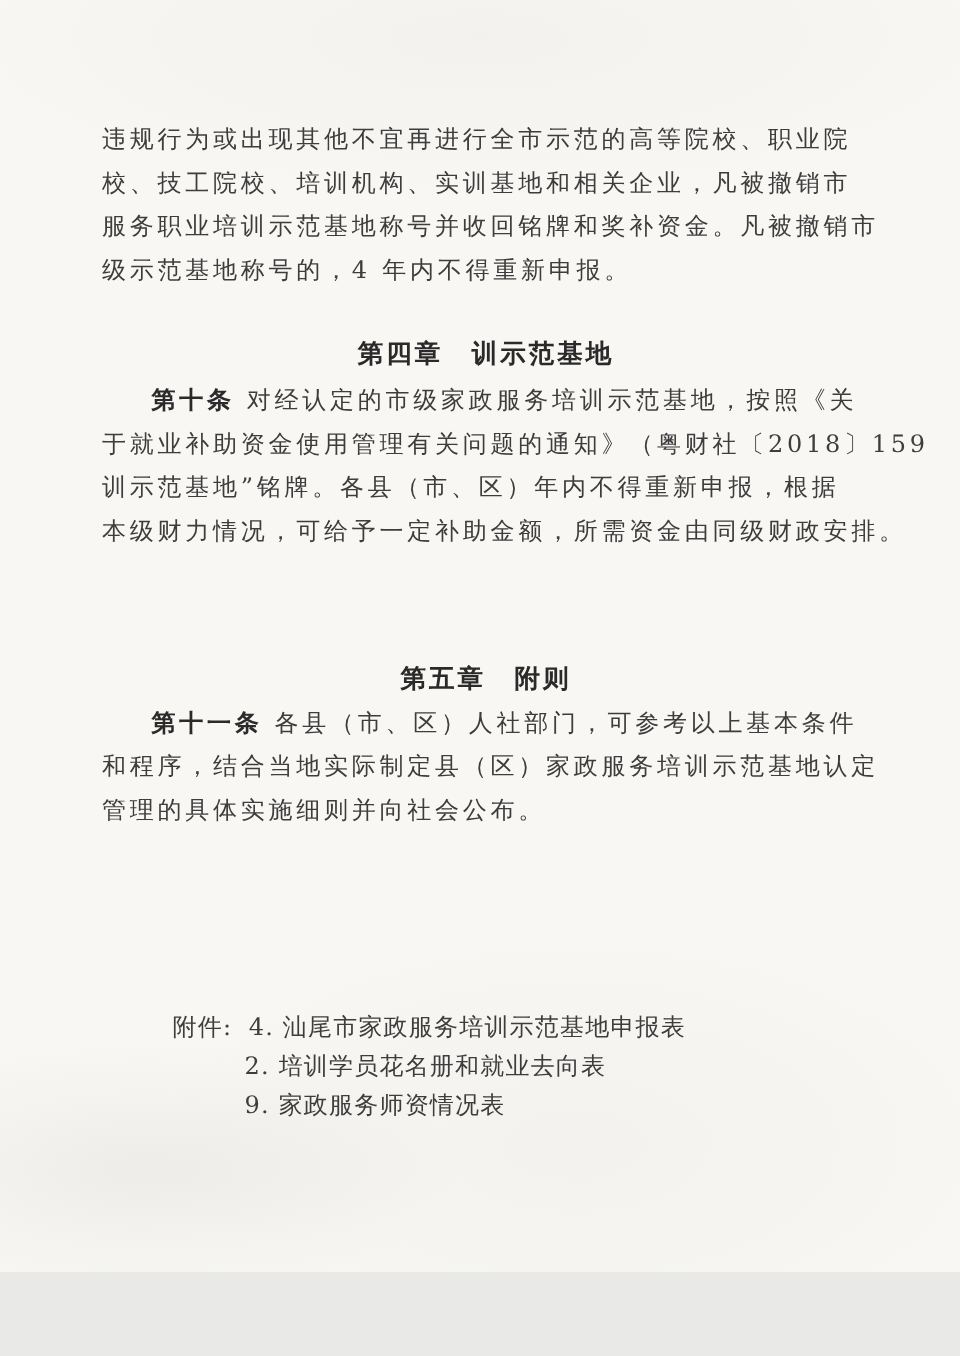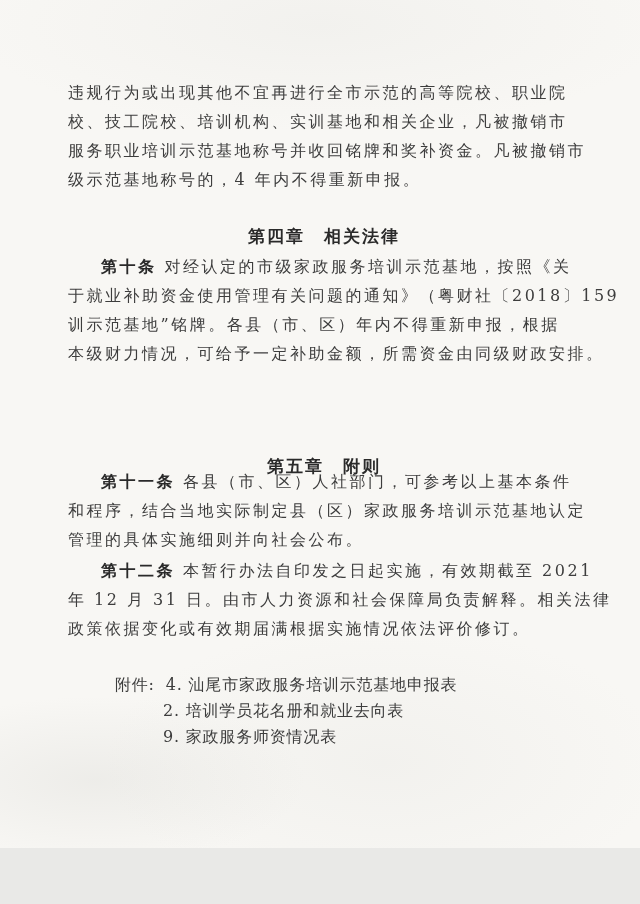--- a/index.html
+++ b/index.html
@@ -94,48 +94,41 @@
 
 <div class="page">
 
   <div class="block" style="top:78px;">
     <div class="line">违规行为或出现其他不宜再进行全市示范的高等院校、职业院</div>
     <div class="line">校、技工院校、培训机构、实训基地和相关企业，凡被撤销市</div>
     <div class="line">服务职业培训示范基地称号并收回铭牌和奖补资金。凡被撤销市</div>
     <div class="line">级示范基地称号的，4 年内不得重新申报。</div>
   </div>
 
-  <div class="heading" style="top:224px;">第四章　相关法律</div>
+  <div class="heading" style="top:224px;">第四章　训示范基地</div>
 
   <div class="block" style="top:252px;">
     <div class="line indent">
       <span class="term">第十条</span><span>对经认定的市级家政服务培训示范基地，按照《关</span>
     </div>
     <div class="line">于就业补助资金使用管理有关问题的通知》（粤财社〔2018〕159</div>
     <div class="line">训示范基地”铭牌。各县（市、区）年内不得重新申报，根据</div>
     <div class="line">本级财力情况，可给予一定补助金额，所需资金由同级财政安排。</div>
   </div>
 
-  <div class="heading" style="top:454px;">第五章　附则</div>
+  <div class="heading" style="top:441px;font-family:Liberation Serif, serif;">第五章　附则</div>
 
   <div class="block" style="top:467px;">
     <div class="line indent">
       <span class="term">第十一条</span><span>各县（市、区）人社部门，可参考以上基本条件</span>
     </div>
     <div class="line">和程序，结合当地实际制定县（区）家政服务培训示范基地认定</div>
     <div class="line">管理的具体实施细则并向社会公布。</div>
   </div>
 
-  <div class="block" style="top:556px;">
-    <div class="line indent">
-      <span class="term">第十二条</span><span>本暂行办法自印发之日起实施，有效期截至 2021</span>
-    </div>
-    <div class="line">年 12 月 31 日。由市人力资源和社会保障局负责解释。相关法律</div>
-    <div class="line">政策依据变化或有效期届满根据实施情况依法评价修订。</div>
-  </div>
 
   <div class="block" style="top:672px; left:115px; width:465px;">
     <div class="attach-line">
       <span class="attach-label">附件:</span><span>4. 汕尾市家政服务培训示范基地申报表</span>
     </div>
     <div class="attach-line item-indent">2. 培训学员花名册和就业去向表</div>
     <div class="attach-line item-indent">9. 家政服务师资情况表</div>
   </div>
 
   <div class="footer">- 6 -</div>

